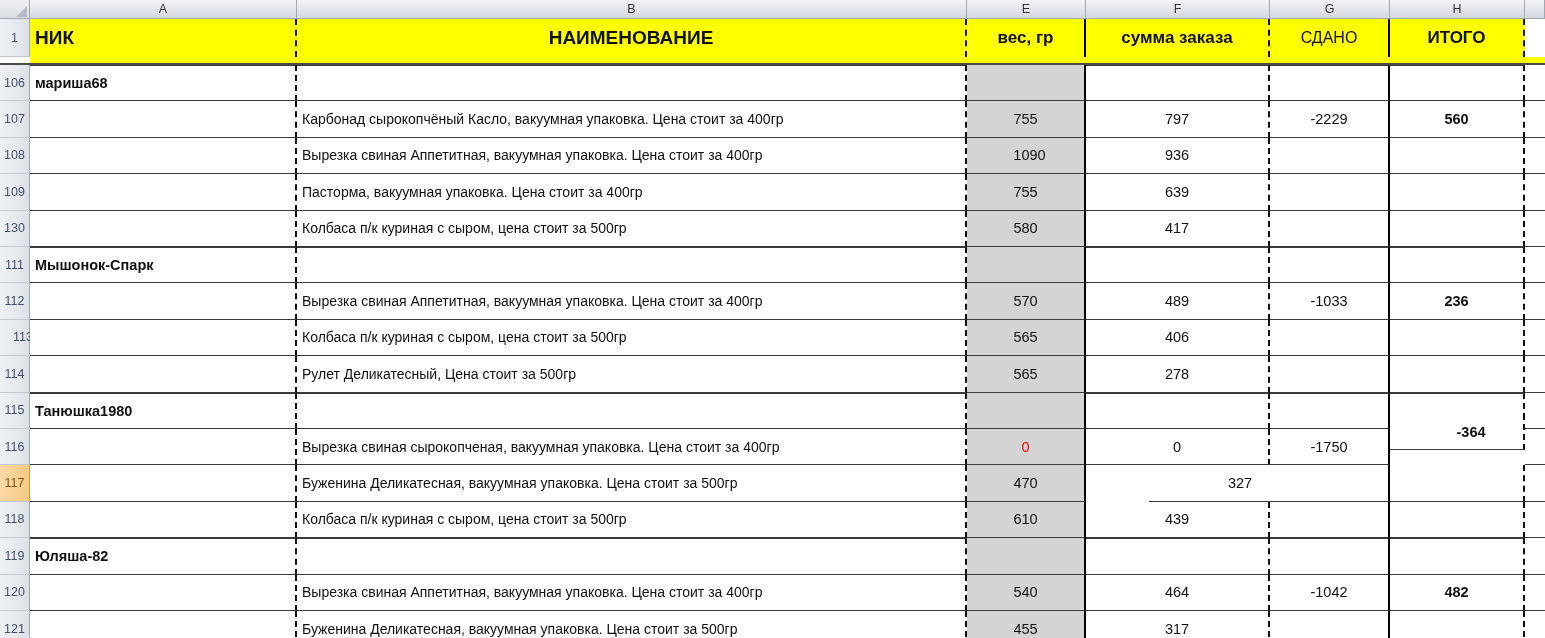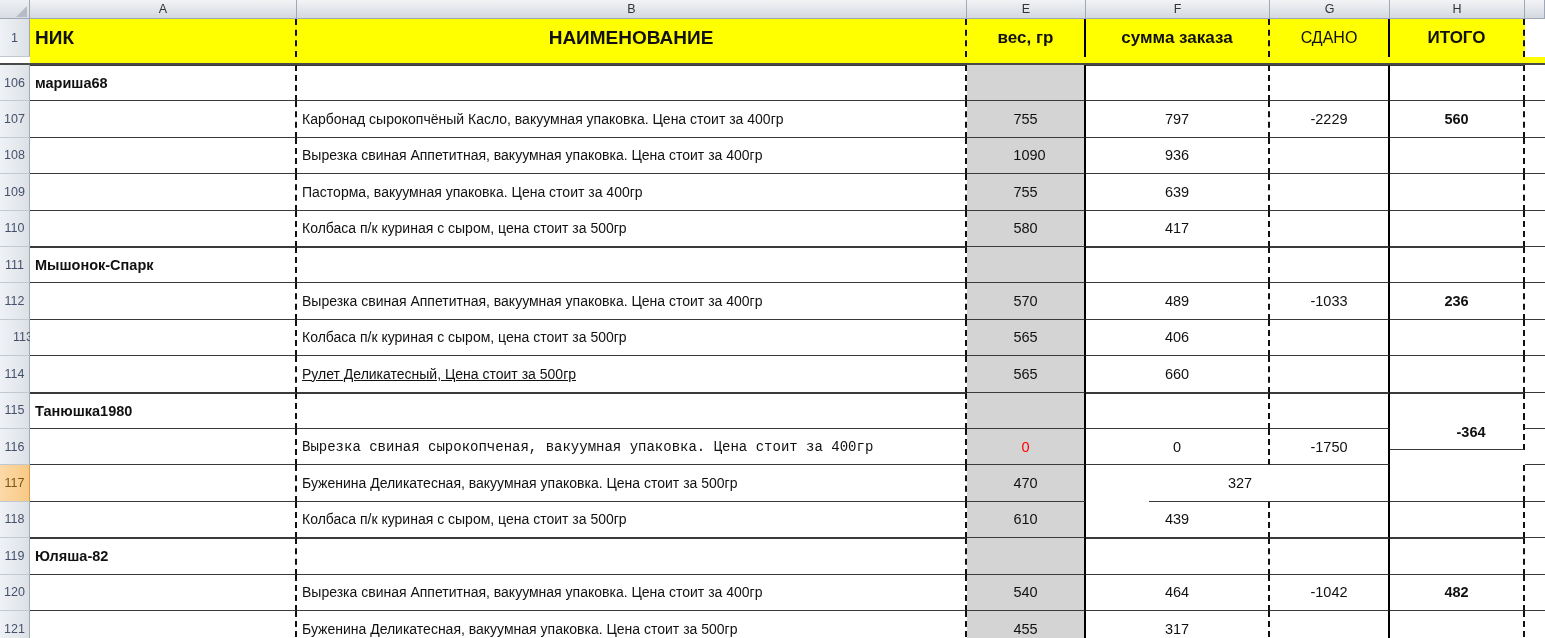--- a/index.html
+++ b/index.html
@@ -74,21 +74,21 @@
       <div class="colhead" style="left: 1390px; width: 135px;">H</div>
       <div class="colhead" style="left: 1525px; width: 20px;"></div>
     </div>
 
   <div id="rowheads">
       <div class="rowhead" style="top: 19px; height: 38px;">1</div>
       <div class="rowhead" style="top: 65px; height: 36.4px;">106</div>
       <div class="rowhead" style="top: 101.4px; height: 36.4px;">107</div>
       <div class="rowhead" style="top: 137.8px; height: 36.4px;">108</div>
       <div class="rowhead" style="top: 174.2px; height: 36.4px;">109</div>
-      <div class="rowhead" style="top: 210.6px; height: 36.4px;">110</div>
+      <div class="rowhead" style="top: 210.6px; height: 36.4px;">130</div>
       <div class="rowhead" style="top: 247px; height: 36.4px;">111</div>
       <div class="rowhead" style="top: 283.4px; height: 36.4px;">112</div>
       <div class="rowhead" style="top: 319.8px; height: 36.4px; padding-left: 17px;">113</div>
       <div class="rowhead" style="top: 356.2px; height: 36.4px;">114</div>
       <div class="rowhead" style="top: 392.6px; height: 36.4px;">115</div>
       <div class="rowhead" style="top: 429px; height: 36.4px;">116</div>
       <div class="rowhead active" style="top: 465.4px; height: 36.4px;">117</div>
       <div class="rowhead" style="top: 501.8px; height: 36.4px;">118</div>
       <div class="rowhead" style="top: 538.2px; height: 36.4px;">119</div>
       <div class="rowhead" style="top: 574.6px; height: 36.4px;">120</div>
@@ -152,35 +152,35 @@
       <div class="cell bg-white ctr bold br-dash bb" style="left: 1390px; width: 135px; top: 283.4px; height: 36.4px;">236</div>
       <div class="cell bg-white bb" style="left: 1525px; width: 20px; top: 283.4px; height: 36.4px;"></div>
       <div class="cell bg-white lft pad-l br-dash bb" style="left: 30px; width: 267px; top: 319.8px; height: 36.4px;"></div>
       <div class="cell bg-white lft pad-l br-dash bb" style="left: 297px; width: 670px; top: 319.8px; height: 36.4px; font-size: 14px;">Колбаса п/к куриная с сыром, цена стоит за 500гр</div>
       <div class="cell bg-gray ctr br-solid bb" style="left: 967px; width: 119px; top: 319.8px; height: 36.4px;">565</div>
       <div class="cell bg-white ctr br-dash bb" style="left: 1086px; width: 184px; top: 319.8px; height: 36.4px;">406</div>
       <div class="cell bg-white ctr br-solid bb" style="left: 1270px; width: 120px; top: 319.8px; height: 36.4px;"></div>
       <div class="cell bg-white ctr bold br-dash bb" style="left: 1390px; width: 135px; top: 319.8px; height: 36.4px;"></div>
       <div class="cell bg-white bb" style="left: 1525px; width: 20px; top: 319.8px; height: 36.4px;"></div>
       <div class="cell bg-white lft pad-l br-dash bb" style="left: 30px; width: 267px; top: 356.2px; height: 36.4px;"></div>
-      <div class="cell bg-white lft pad-l br-dash bb" style="left: 297px; width: 670px; top: 356.2px; height: 36.4px; font-size: 14px; text-decoration: underline;">Рулет Деликатесный, Цена стоит за 500гр</div>
+      <div class="cell bg-white lft pad-l br-dash bb" style="left: 297px; width: 670px; top: 356.2px; height: 36.4px; font-size: 14px;">Рулет Деликатесный, Цена стоит за 500гр</div>
       <div class="cell bg-gray ctr br-solid bb" style="left: 967px; width: 119px; top: 356.2px; height: 36.4px;">565</div>
-      <div class="cell bg-white ctr br-dash bb" style="left: 1086px; width: 184px; top: 356.2px; height: 36.4px;">660</div>
+      <div class="cell bg-white ctr br-dash bb" style="left: 1086px; width: 184px; top: 356.2px; height: 36.4px;">278</div>
       <div class="cell bg-white ctr br-solid bb" style="left: 1270px; width: 120px; top: 356.2px; height: 36.4px;"></div>
       <div class="cell bg-white ctr bold br-dash bb" style="left: 1390px; width: 135px; top: 356.2px; height: 36.4px;"></div>
       <div class="cell bg-white bb" style="left: 1525px; width: 20px; top: 356.2px; height: 36.4px;"></div>
       <div class="cell bg-white lft pad-l br-dash bb bold bt" style="left: 30px; width: 267px; top: 392.6px; height: 36.4px;">Танюшка1980</div>
       <div class="cell bg-white lft pad-l br-dash bb bt" style="left: 297px; width: 670px; top: 392.6px; height: 36.4px; font-size: 14px;"></div>
       <div class="cell bg-gray ctr br-solid bb" style="left: 967px; width: 119px; top: 392.6px; height: 36.4px;"></div>
       <div class="cell bg-white ctr br-dash bb bt" style="left: 1086px; width: 184px; top: 392.6px; height: 36.4px;"></div>
       <div class="cell bg-white ctr br-solid bb bt" style="left: 1270px; width: 120px; top: 392.6px; height: 36.4px;"></div>
       <div class="cell bg-white ctr bold br-dash bb bt" style="left: 1390px; width: 135px; top: 392.6px; height: 36.4px;"></div>
       <div class="cell bg-white bb" style="left: 1525px; width: 20px; top: 392.6px; height: 36.4px;"></div>
       <div class="cell bg-white lft pad-l br-dash bb" style="left: 30px; width: 267px; top: 429px; height: 36.4px;"></div>
-      <div class="cell bg-white lft pad-l br-dash bb" style="left: 297px; width: 670px; top: 429px; height: 36.4px; font-size: 14px; font-family: Liberation Mono, monospace;">Вырезка свиная сырокопченая, вакуумная упаковка. Цена стоит за 400гр</div>
+      <div class="cell bg-white lft pad-l br-dash bb" style="left: 297px; width: 670px; top: 429px; height: 36.4px; font-size: 14px;">Вырезка свиная сырокопченая, вакуумная упаковка. Цена стоит за 400гр</div>
       <div class="cell bg-gray ctr br-solid bb red" style="left: 967px; width: 119px; top: 429px; height: 36.4px;">0</div>
       <div class="cell bg-white ctr br-dash bb" style="left: 1086px; width: 184px; top: 429px; height: 36.4px;">0</div>
       <div class="cell bg-white ctr br-solid bb" style="left: 1270px; width: 120px; top: 429px; height: 36.4px;">-1750</div>
       <div class="cell bg-white ctr bold br-dash bb" style="left: 1390px; width: 135px; top: 414px; height: 36.4px; padding-left: 29px;">-364</div>
       <div class="cell bg-white bb" style="left: 1525px; width: 20px; top: 429px; height: 36.4px;"></div>
       <div class="cell bg-white lft pad-l br-dash bb" style="left: 30px; width: 267px; top: 465.4px; height: 36.4px;"></div>
       <div class="cell bg-white lft pad-l br-dash bb" style="left: 297px; width: 670px; top: 465.4px; height: 36.4px; font-size: 14px;">Буженина Деликатесная, вакуумная упаковка. Цена стоит за 500гр</div>
       <div class="cell bg-gray ctr br-solid bb" style="left: 967px; width: 119px; top: 465.4px; height: 36.4px;">470</div>
       <div class="cell bg-white ctr br-dash bb" style="left: 1149px; width: 184px; top: 465.4px; height: 36.4px;">327</div>
       <div class="cell bg-white ctr br-solid bb" style="left: 1270px; width: 120px; top: 465.4px; height: 36.4px;"></div>

